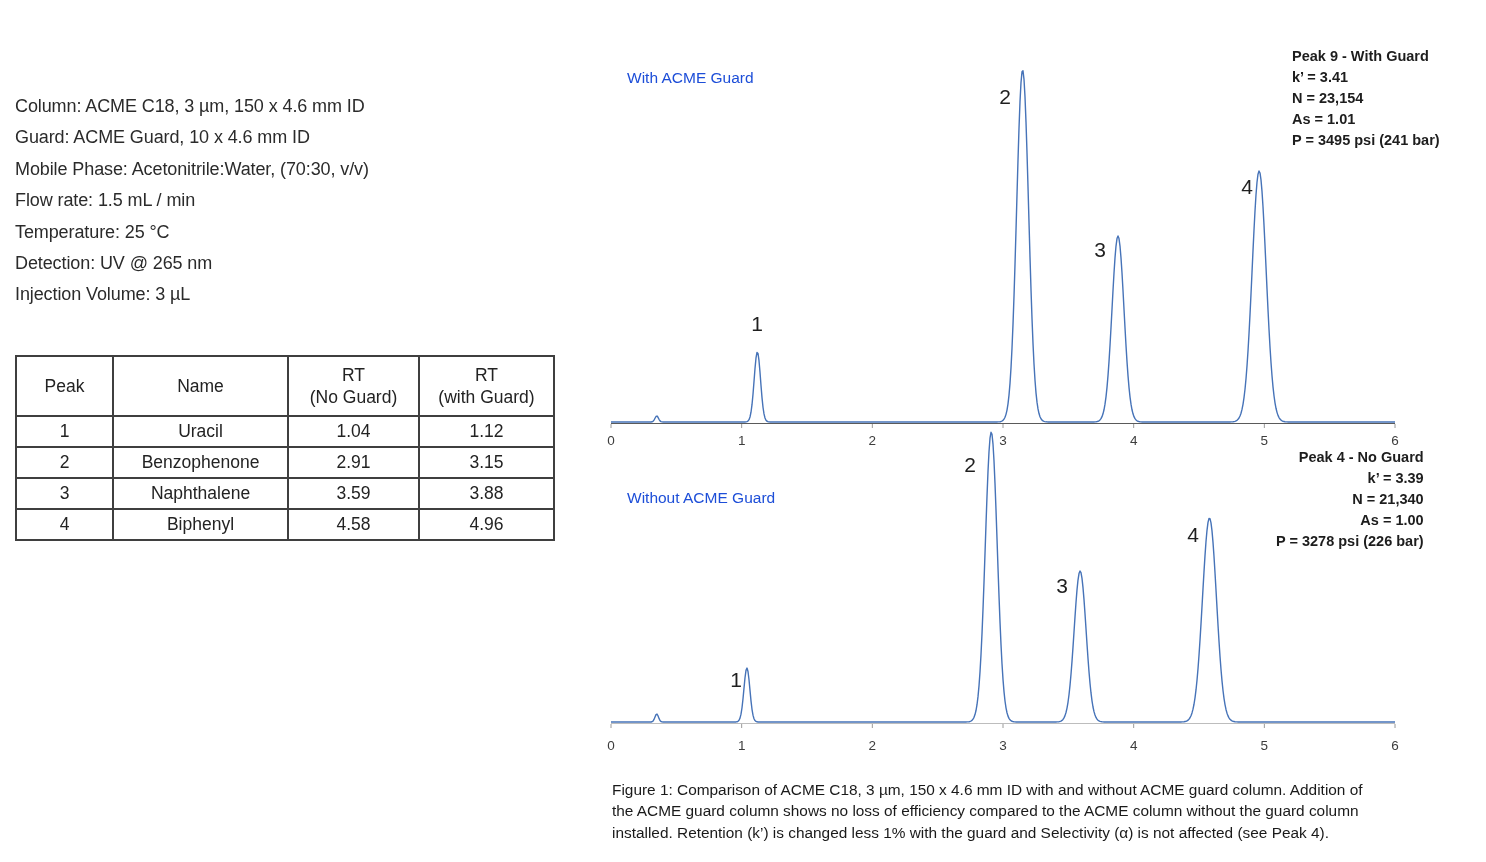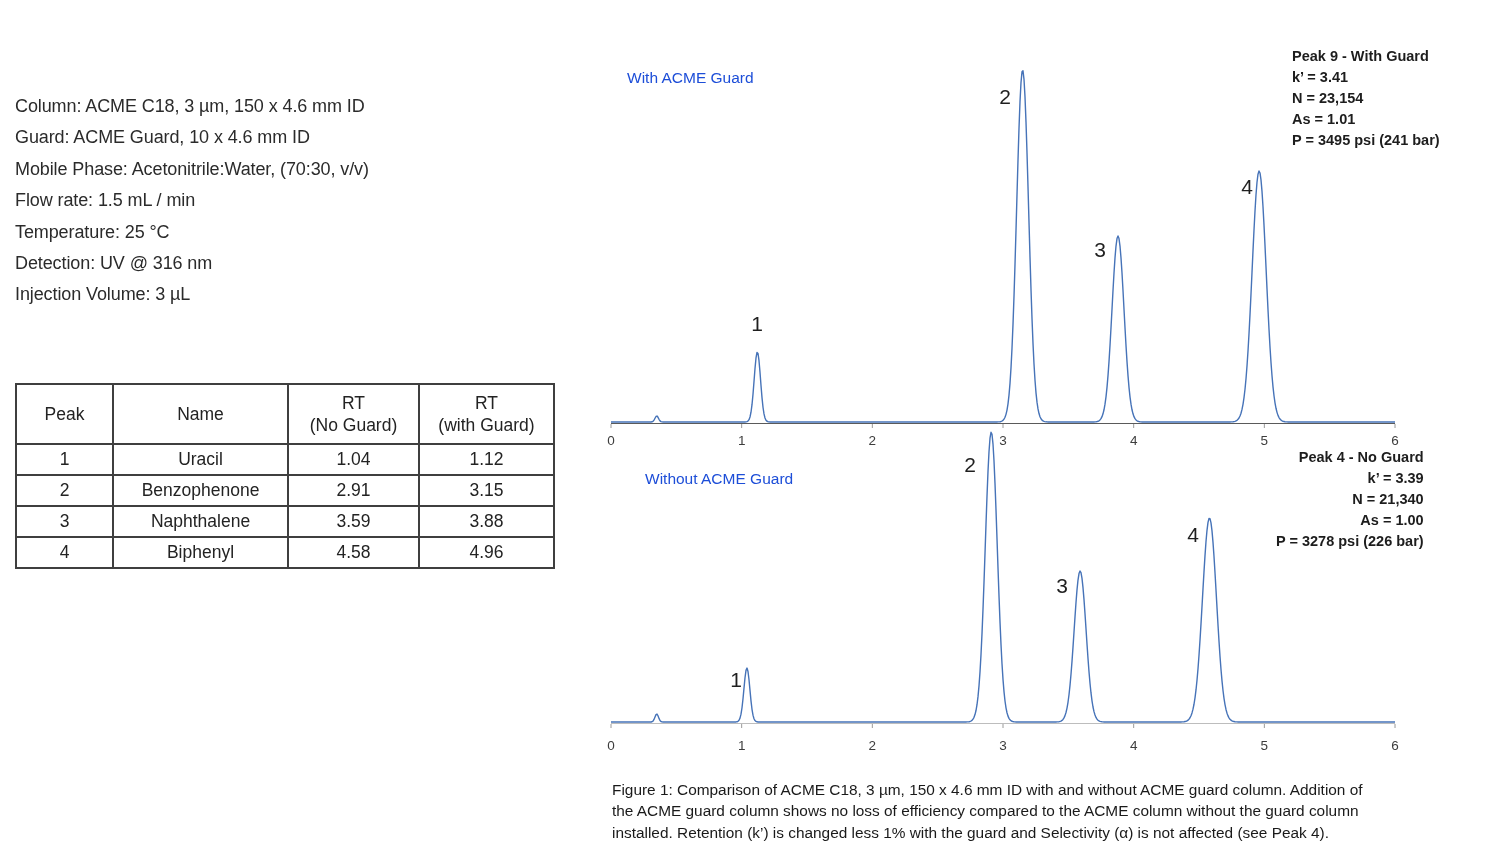--- a/index.html
+++ b/index.html
@@ -4,21 +4,21 @@
 <style>
   html,body{margin:0;padding:0;background:#ffffff;}
   #page{
     position:relative;width:1486px;height:862px;background:#ffffff;overflow:hidden;
     font-family:"Liberation Sans",sans-serif;color:#222;
   }
   .abs{position:absolute;}
   
   .conditions{left:15px;top:91px;font-size:18px;line-height:31.4px;color:#2b2b2b;letter-spacing:-0.1px;}
   
-  .peak-table{left:15px;top:355px;border-collapse:collapse;table-layout:fixed;margin-top:28px;}
+  .peak-table{left:15px;top:355px;border-collapse:collapse;table-layout:fixed;}
   .peak-table th,.peak-table td{
     border:2px solid #3f3f3f;text-align:center;vertical-align:middle;
     font-size:17.5px;font-weight:400;color:#232323;padding:0 6px;background:#fff;
   }
   .peak-table th{height:58px;line-height:22px;}
   .peak-table td{height:29px;}
   
   .chart-title{font-size:15.5px;color:#1d4ed8;white-space:nowrap;}
   .annotation{font-size:14.5px;font-weight:700;line-height:21px;color:#1d1d1d;white-space:nowrap;}
   .caption{left:612px;top:779px;width:850px;font-size:15.4px;font-weight:400;line-height:21.4px;color:#1a1a1a;}
@@ -28,21 +28,21 @@
 <body>
 
 <div id="page">
 
   <div class="abs conditions">
     <div>Column: ACME C18, 3 µm, 150 x 4.6 mm ID</div>
     <div>Guard: ACME Guard, 10 x 4.6 mm ID</div>
     <div>Mobile Phase: Acetonitrile:Water, (70:30, v/v)</div>
     <div>Flow rate: 1.5 mL / min</div>
     <div>Temperature: 25 °C</div>
-    <div>Detection: UV @ 316 nm</div>
+    <div>Detection: UV @ 265 nm</div>
     <div>Injection Volume: 3 µL</div>
   </div>
 
   <table class="abs peak-table">
     <colgroup>
       <col style="width:97px">
         <col style="width:175px">
         <col style="width:131px">
         <col style="width:135px">
     </colgroup>
@@ -116,21 +116,21 @@
       <text x="642" y="139" text-anchor="middle" font-size="21" fill="#1f1f1f">4</text>
     </svg>
   <div class="abs annotation" style="left:1292px;top:46px;">
     <div>Peak 9 - With Guard</div>
     <div>k’ = 3.41</div>
     <div>N = 23,154</div>
     <div>As = 1.01</div>
     <div>P = 3495 psi (241 bar)</div>
   </div>
 
-  <div class="abs chart-title" style="left:627px;top:470px;margin-left:18px;">Without ACME Guard</div>
+  <div class="abs chart-title" style="left:627px;top:489px;">Without ACME Guard</div>
   <svg id="chrom-bot" class="abs" style="left:605px;top:430px;" width="795" height="335">
       <line x1="6" y1="293.5" x2="790.02" y2="293.5" stroke="#bdbdbd" stroke-width="1.2"></line>
       <line x1="6" y1="294" x2="6" y2="298" stroke="#9a9a9a" stroke-width="1"></line>
       <text x="6" y="320" text-anchor="middle" font-size="13.5" fill="#3d3d3d">0</text>
       <line x1="136.67" y1="294" x2="136.67" y2="298" stroke="#9a9a9a" stroke-width="1"></line>
       <text x="136.67" y="320" text-anchor="middle" font-size="13.5" fill="#3d3d3d">1</text>
       <line x1="267.34" y1="294" x2="267.34" y2="298" stroke="#9a9a9a" stroke-width="1"></line>
       <text x="267.34" y="320" text-anchor="middle" font-size="13.5" fill="#3d3d3d">2</text>
       <line x1="398.01" y1="294" x2="398.01" y2="298" stroke="#9a9a9a" stroke-width="1"></line>
       <text x="398.01" y="320" text-anchor="middle" font-size="13.5" fill="#3d3d3d">3</text>

